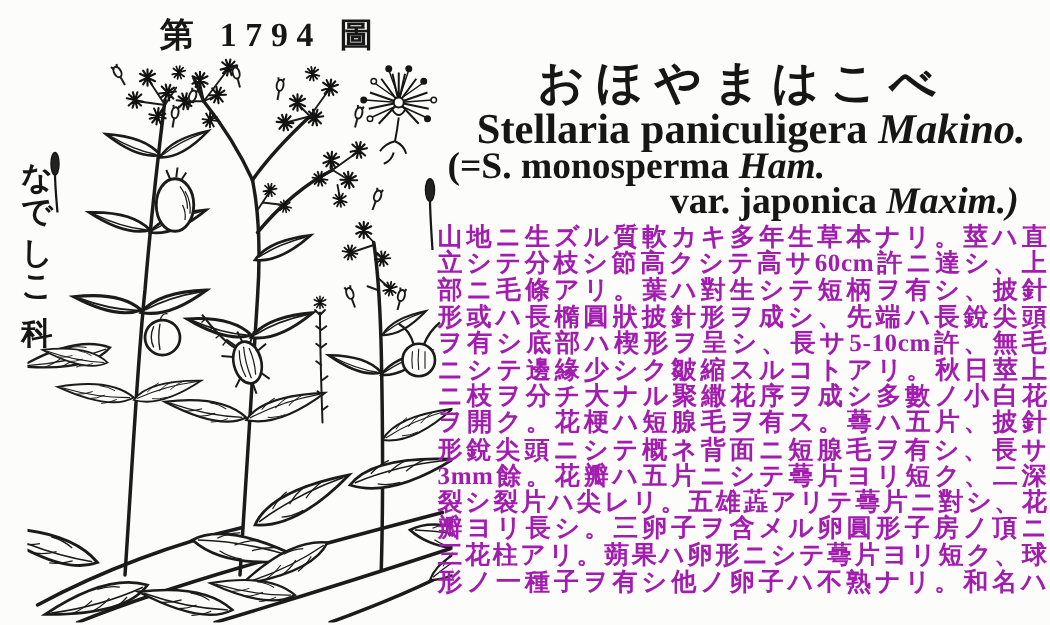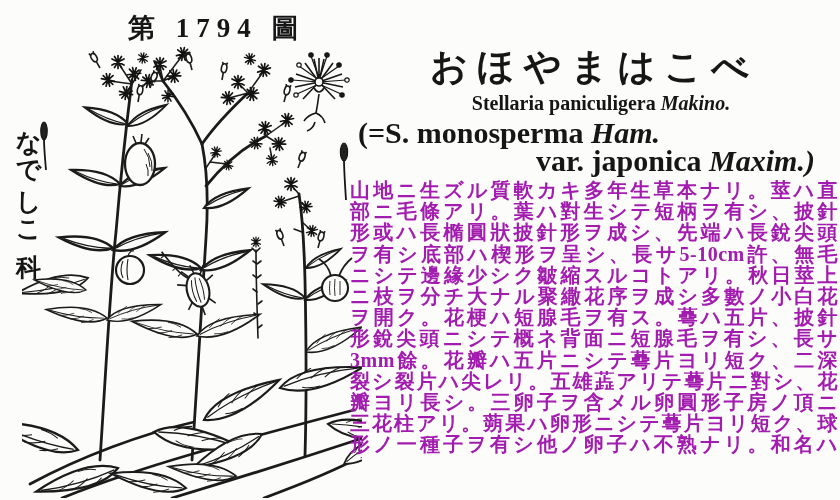--- a/index.html
+++ b/index.html
@@ -18,21 +18,21 @@
     writing-mode:vertical-rl; text-orientation:upright;
     font-size:25px; font-weight:bold; letter-spacing:2px;
   }
   .illustration{ position:absolute; left:22px; top:36px; }
   .title-block{ position:absolute; left:350px; top:46px; width:488px; }
   .kana-title{
     text-align:center; font-size:37px; font-weight:bold;
     letter-spacing:9px; line-height:42px; white-space:nowrap;
   }
   .latin-line{
-    text-align:center; font-size:20px; font-weight:bold;
+    text-align:center; font-size:34px; font-weight:bold;
     line-height:31px; padding-left:14px; white-space:nowrap;
   }
   .latin-line .auth, .syn .auth{ font-style:italic; font-weight:bold; }
   .syn{ font-size:30px; font-weight:bold; line-height:28px; white-space:nowrap; }
   .syn1{ padding-left:8px; }
   .syn2{ padding-left:186px; }
   .body-text{ position:absolute; left:350px; top:180px; width:488px; }
   .bline{
     font-size:20px; line-height:21.2px; font-weight:600;
     text-align:justify; text-align-last:justify; white-space:nowrap;
@@ -238,20 +238,21 @@
       <span class="auth">Ham.</span>
     </div>
     <div class="syn syn2">
       <span>var. japonica</span>
       <span class="auth">Maxim.)</span>
     </div>
   </div>
 
   <div class="body-text">
     <div class="bline">山地ニ生ズル質軟カキ多年生草本ナリ。莖ハ直</div>
+    <div class="bline">立シテ分枝シ節高クシテ高サ60cm許ニ達シ、上</div>
     <div class="bline">部ニ毛條アリ。葉ハ對生シテ短柄ヲ有シ、披針</div>
     <div class="bline">形或ハ長橢圓狀披針形ヲ成シ、先端ハ長銳尖頭</div>
     <div class="bline">ヲ有シ底部ハ楔形ヲ呈シ、長サ5-10cm許、無毛</div>
     <div class="bline">ニシテ邊緣少シク皺縮スルコトアリ。秋日莖上</div>
     <div class="bline">ニ枝ヲ分チ大ナル聚繖花序ヲ成シ多數ノ小白花</div>
     <div class="bline">ヲ開ク。花梗ハ短腺毛ヲ有ス。蕚ハ五片、披針</div>
     <div class="bline">形銳尖頭ニシテ概ネ背面ニ短腺毛ヲ有シ、長サ</div>
     <div class="bline">3mm餘。花瓣ハ五片ニシテ蕚片ヨリ短ク、二深</div>
     <div class="bline">裂シ裂片ハ尖レリ。五雄蕋アリテ蕚片ニ對シ、花</div>
     <div class="bline">瓣ヨリ長シ。三卵子ヲ含メル卵圓形子房ノ頂ニ</div>

